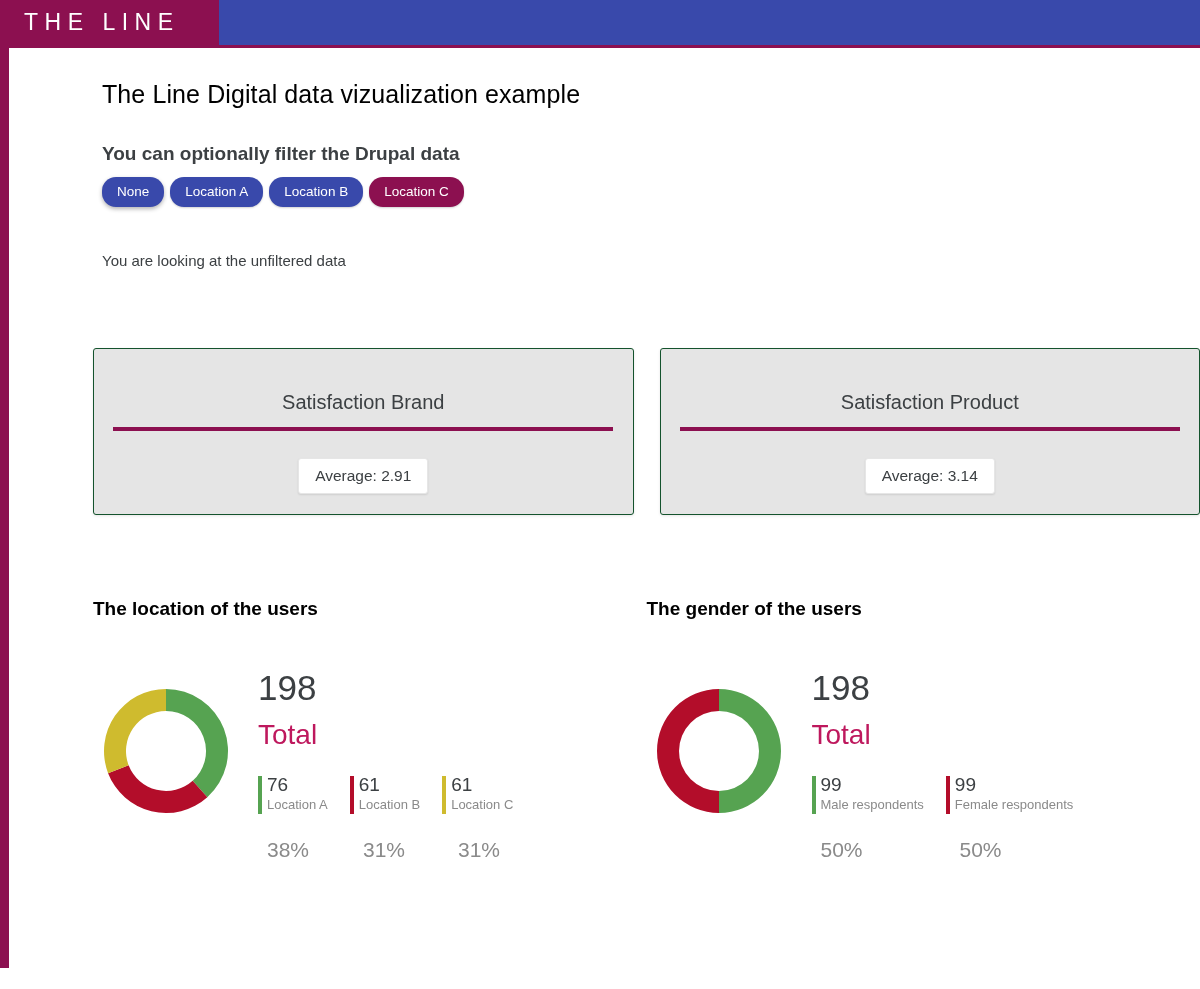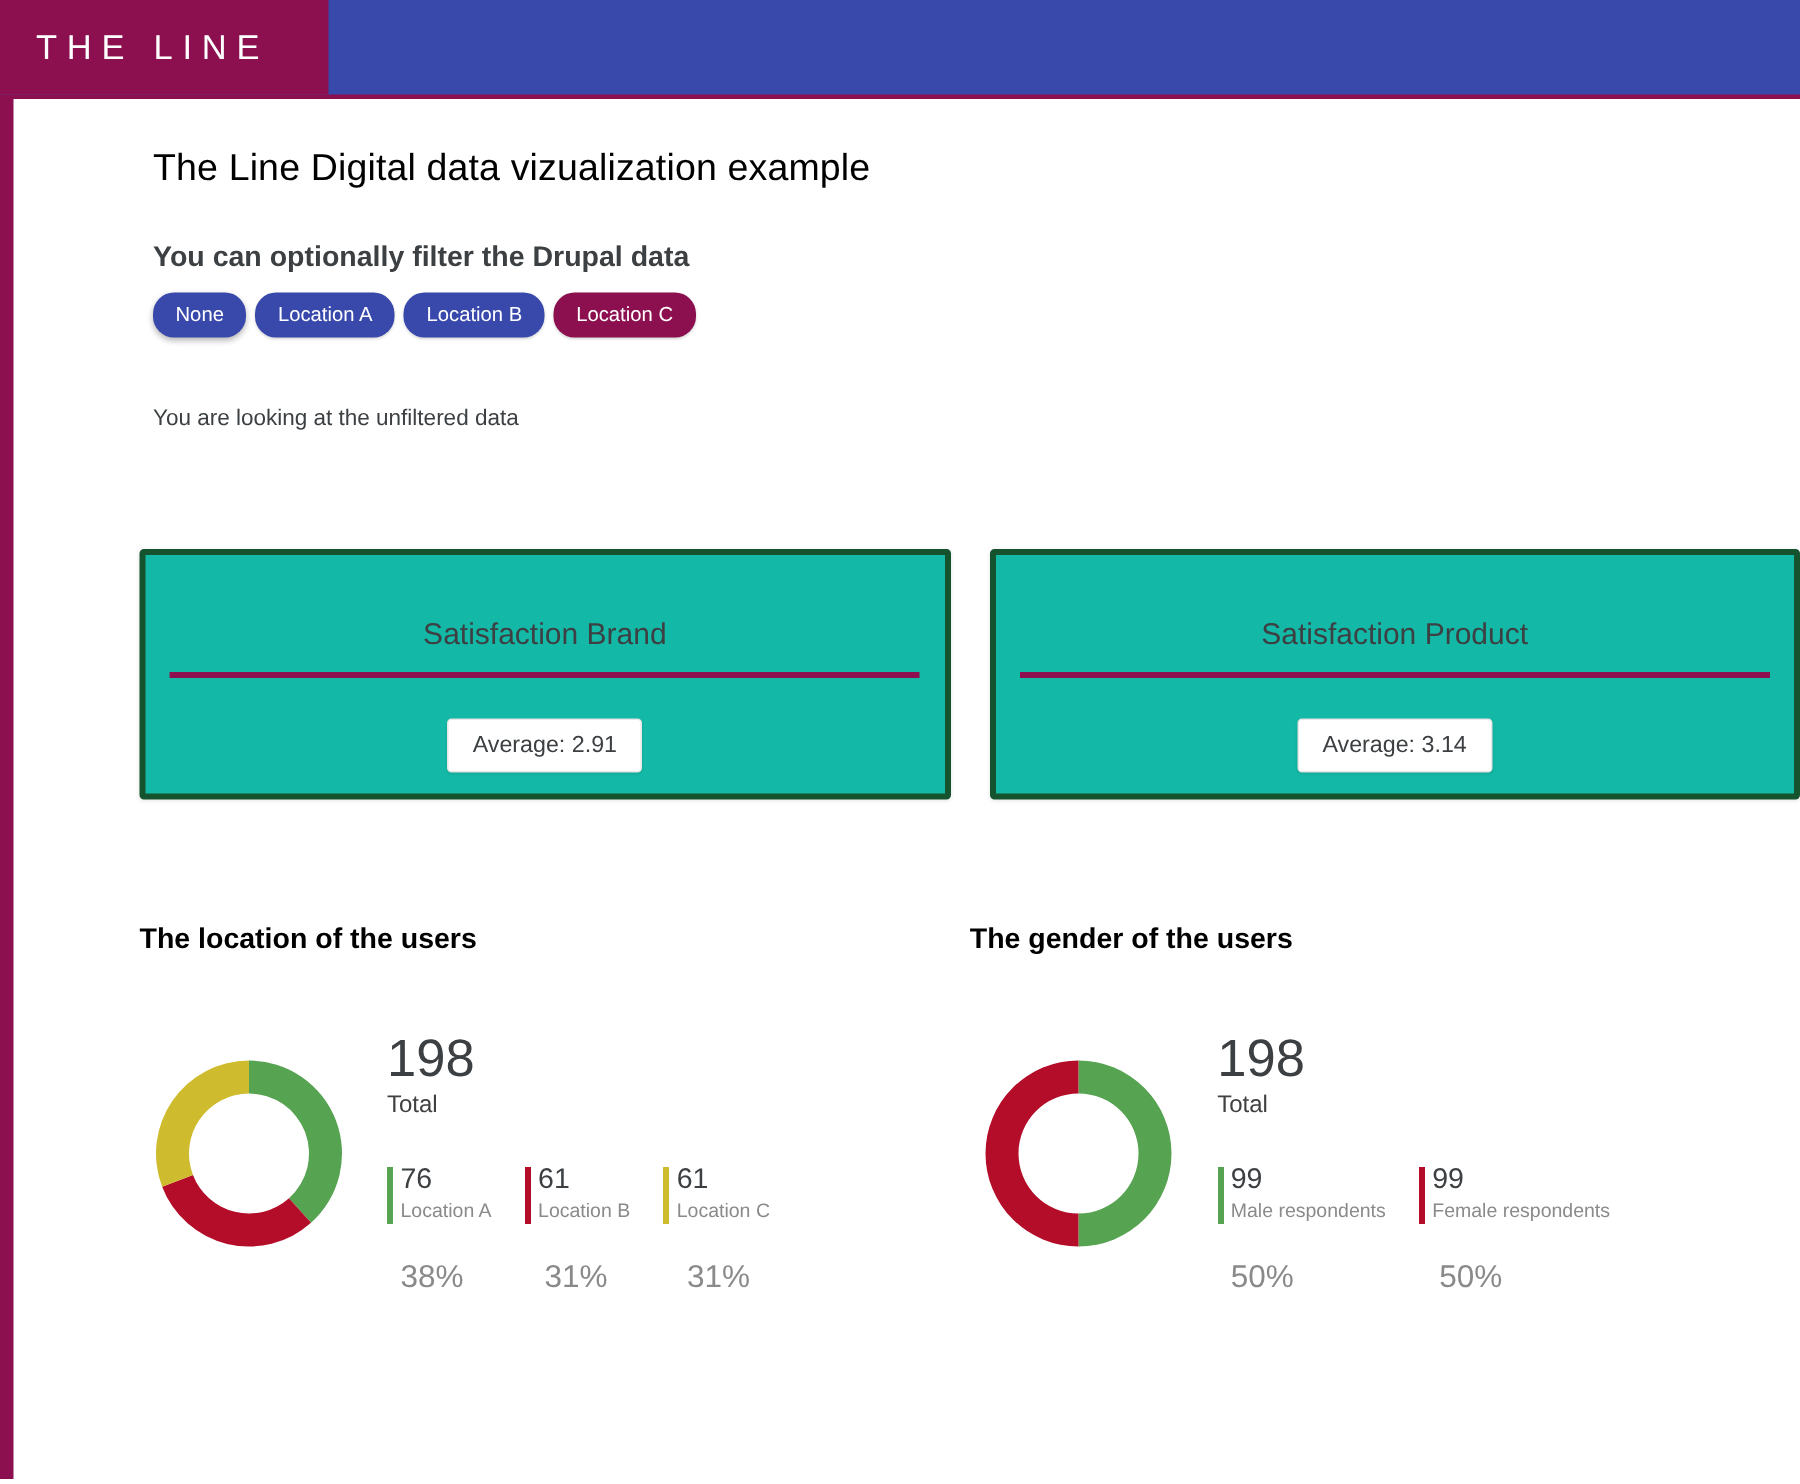--- a/index.html
+++ b/index.html
@@ -15,21 +15,21 @@
     font-family: "Liberation Sans", "DejaVu Sans", sans-serif;
     color: #3c4043;
     -webkit-font-smoothing: antialiased;
   }
 
   
   .site-header {
     position: relative;
     display: flex;
     align-items: stretch;
-    height: 66px;
+    height: 48px;
     background: #3949ab;
     border-bottom: 3px solid #8c1050;
     box-sizing: border-box;
   }
   .brand {
     width: 219px;
     background: #8c1050;
     display: flex;
     align-items: center;
     padding-left: 24px;
@@ -108,22 +108,22 @@
 
   
   .cards-row {
     display: flex;
     gap: 26px;
     padding: 79px 0 0 84px;
   }
   .card {
     width: 544px;
     height: 167px;
-    background: #14b8a6;
-    border: 4px solid #14532d;
+    background: #e5e5e5;
+    border: 1px solid #14532d;
     border-radius: 3px;
     box-shadow: 0 1px 3px rgba(0,0,0,0.10);
     box-sizing: border-box;
     position: relative;
     display: flex;
     flex-direction: column;
     align-items: center;
   }
   .card-title {
     margin: 0;
@@ -182,24 +182,25 @@
     padding-left: 20px;
     flex: 1;
   }
   .stats-total-num {
     font-size: 35px;
     line-height: 36px;
     color: #3c4043;
     font-weight: 400;
   }
   .stats-total-label {
-    font-size: 16px;
+    font-size: 28px;
     line-height: 26px;
-    color: #404040;
-    font-weight: 400;
+    color: #be185d;
+    font-weight: 400;
+    margin-top: 16px;
   }
   .legend-row {
     display: flex;
     margin-top: 26px;
   }
   .legend-item {
     display: flex;
     flex-direction: column;
     padding-left: 9px;
     position: relative;

